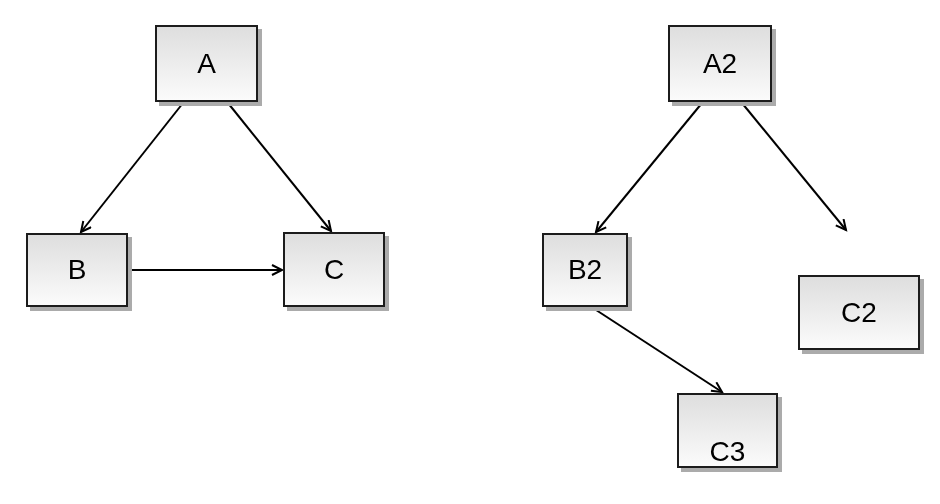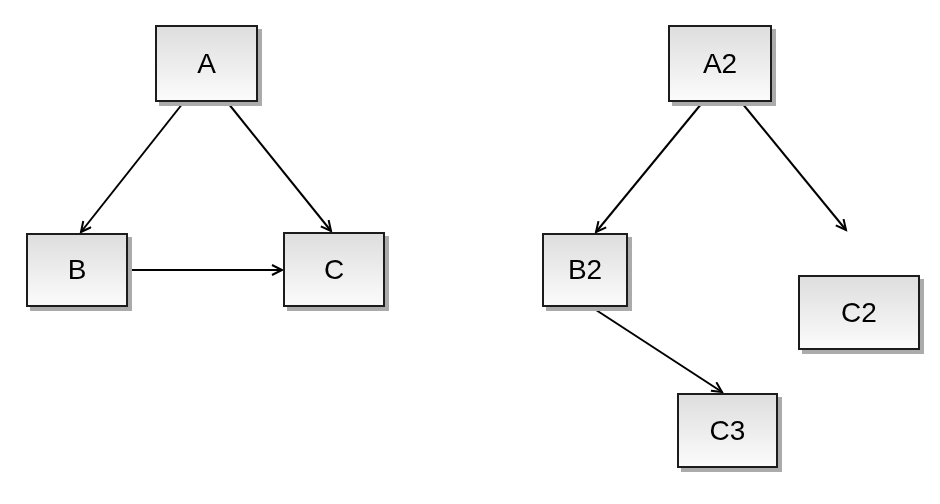--- a/index.html
+++ b/index.html
@@ -75,17 +75,17 @@
       </div>
       <div class="node" style="left: 668px; top: 25px; width: 104px; height: 77px;">
         <span class="node-label">A2</span>
       </div>
       <div class="node" style="left: 542px; top: 233px; width: 86px; height: 74px;">
         <span class="node-label">B2</span>
       </div>
       <div class="node" style="left: 798px; top: 231px; width: 122px; height: 75px; margin-top: 44px;">
         <span class="node-label">C2</span>
       </div>
-      <div class="node" style="left: 677px; top: 393px; width: 101px; height: 75px;">
+      <div class="node" style="left: 677px; top: 393px; width: 101px; height: 75px; align-items: flex-end;">
         <span class="node-label">C3</span>
       </div>
     </div>
 </div>
 
 </body></html>

